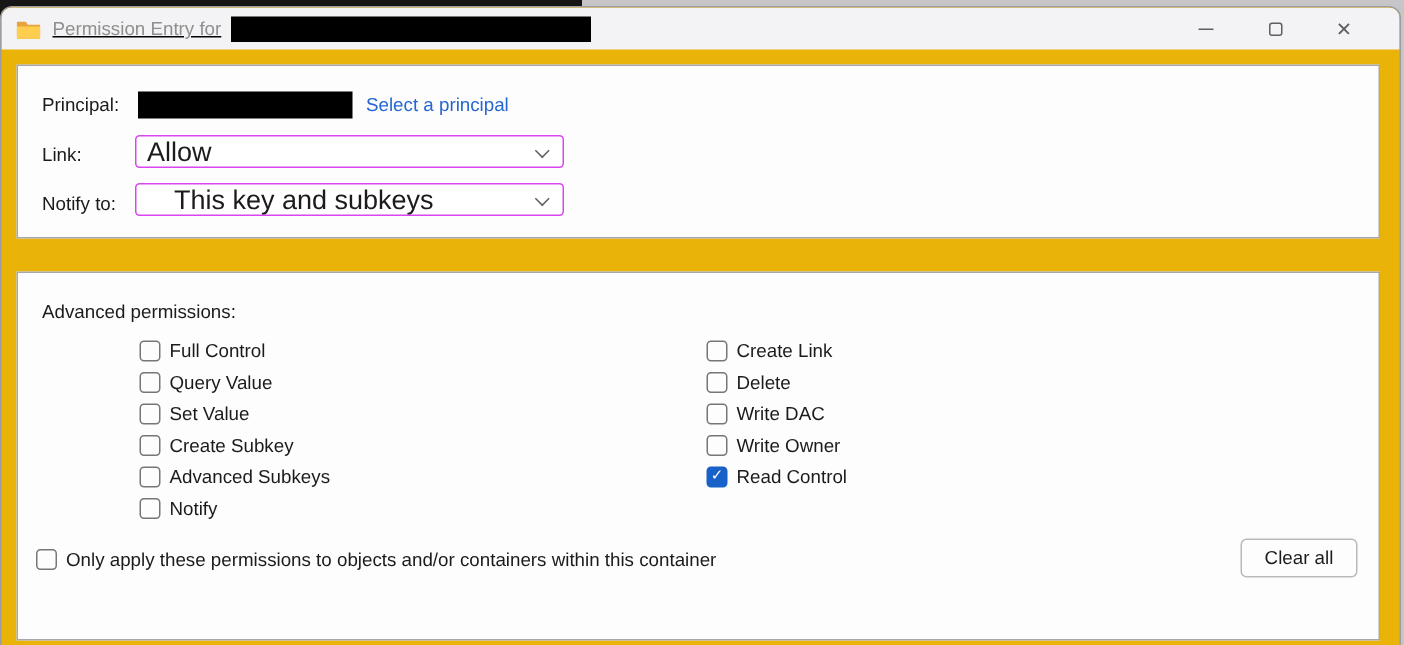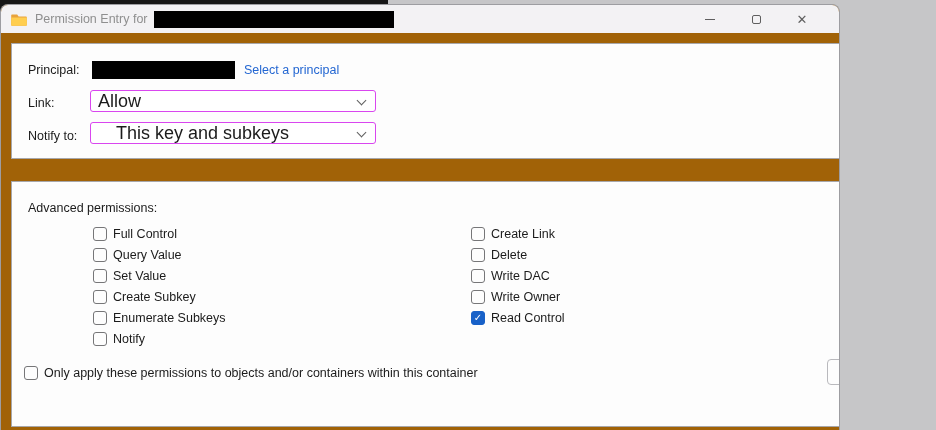--- a/index.html
+++ b/index.html
@@ -8,23 +8,23 @@
     width:936px; height:430px; position:relative; overflow:hidden;
     background:#c6c6c8;
     font-family:"Liberation Sans", sans-serif;
     -webkit-font-smoothing:antialiased;
   }
   
   .behind-strip { position:absolute; top:0; left:0; width:936px; height:14px; background:#c6c6c8; }
   .behind-dark  { position:absolute; top:0; left:0; width:388px; height:14px; background:#161616; }
 
   .dialog {
-    position:absolute; top:4px; left:0; width:840px; height:426px;
-    background:#a16207; border:1px solid #9d9da1; border-bottom:none;
-    border-radius:8px 8px 0 0; overflow:hidden;
+    position:absolute; top:4px; left:0; width:934px; height:426px;
+    background:#eab308; border:1px solid #9d9da1; border-bottom:none;
+    border-radius:8px 8px 0 0; overflow:hidden;text-decoration:underline;
   }
 
   .titlebar {
     position:relative; height:28px; background:#f3f2f4;
     display:flex; align-items:center; padding-left:10px;
   }
   .title-text { font-size:12.5px; color:#8f8f8f; margin-left:8px; white-space:nowrap; }
   .title-redaction { width:240px; height:17px; background:#000; margin-left:6px; }
 
   .win-controls { position:absolute; top:0; right:14px; height:28px; display:flex; align-items:center; gap:0; }
@@ -143,21 +143,21 @@
         <div class="check-row">
           <span class="checkbox"></span>
           <span class="check-label">Set Value</span>
         </div>
         <div class="check-row">
           <span class="checkbox"></span>
           <span class="check-label">Create Subkey</span>
         </div>
         <div class="check-row">
           <span class="checkbox"></span>
-          <span class="check-label">Enumerate Subkeys</span>
+          <span class="check-label">Advanced Subkeys</span>
         </div>
         <div class="check-row">
           <span class="checkbox"></span>
           <span class="check-label">Notify</span>
         </div>
       </div>
     <div class="check-col col-right" id="col-right">
         <div class="check-row">
           <span class="checkbox"></span>
           <span class="check-label">Create Link</span>

